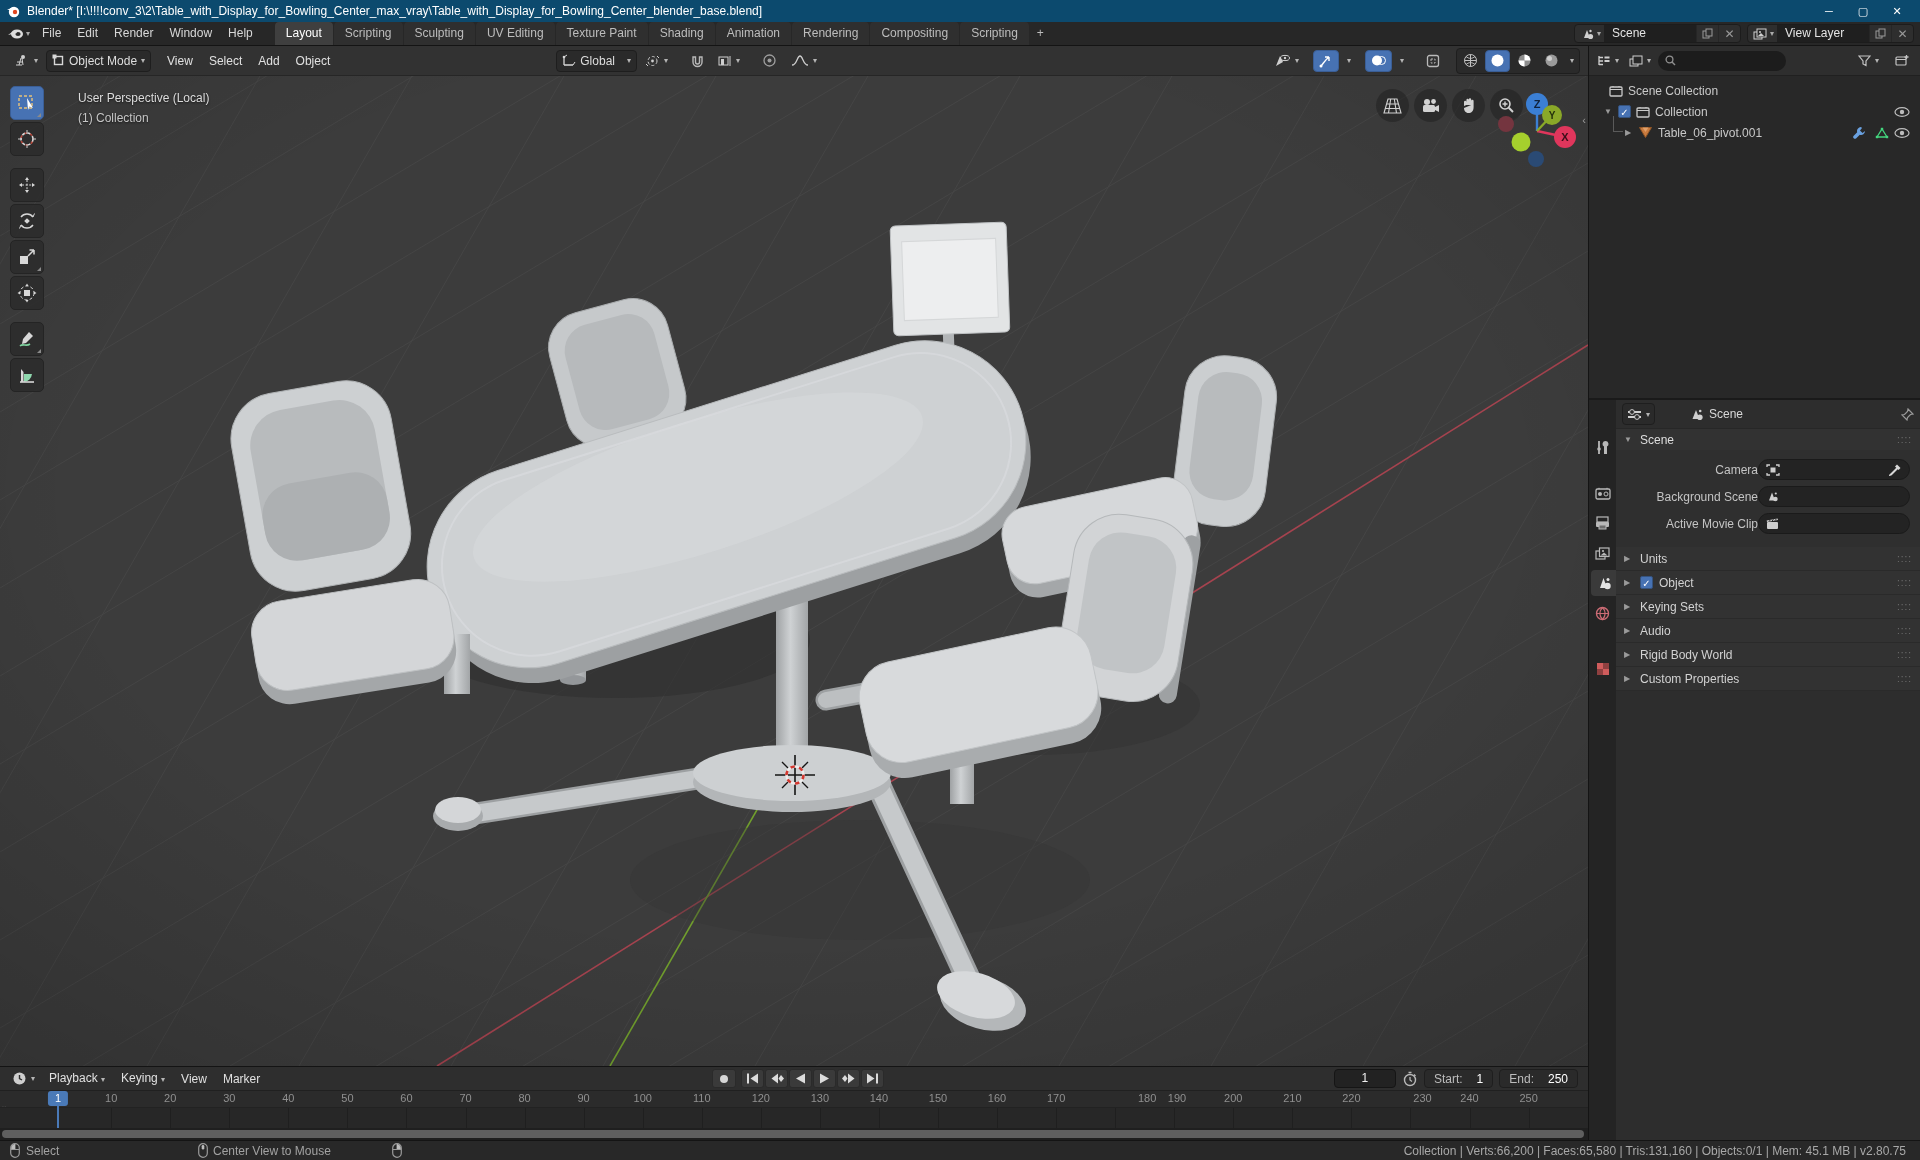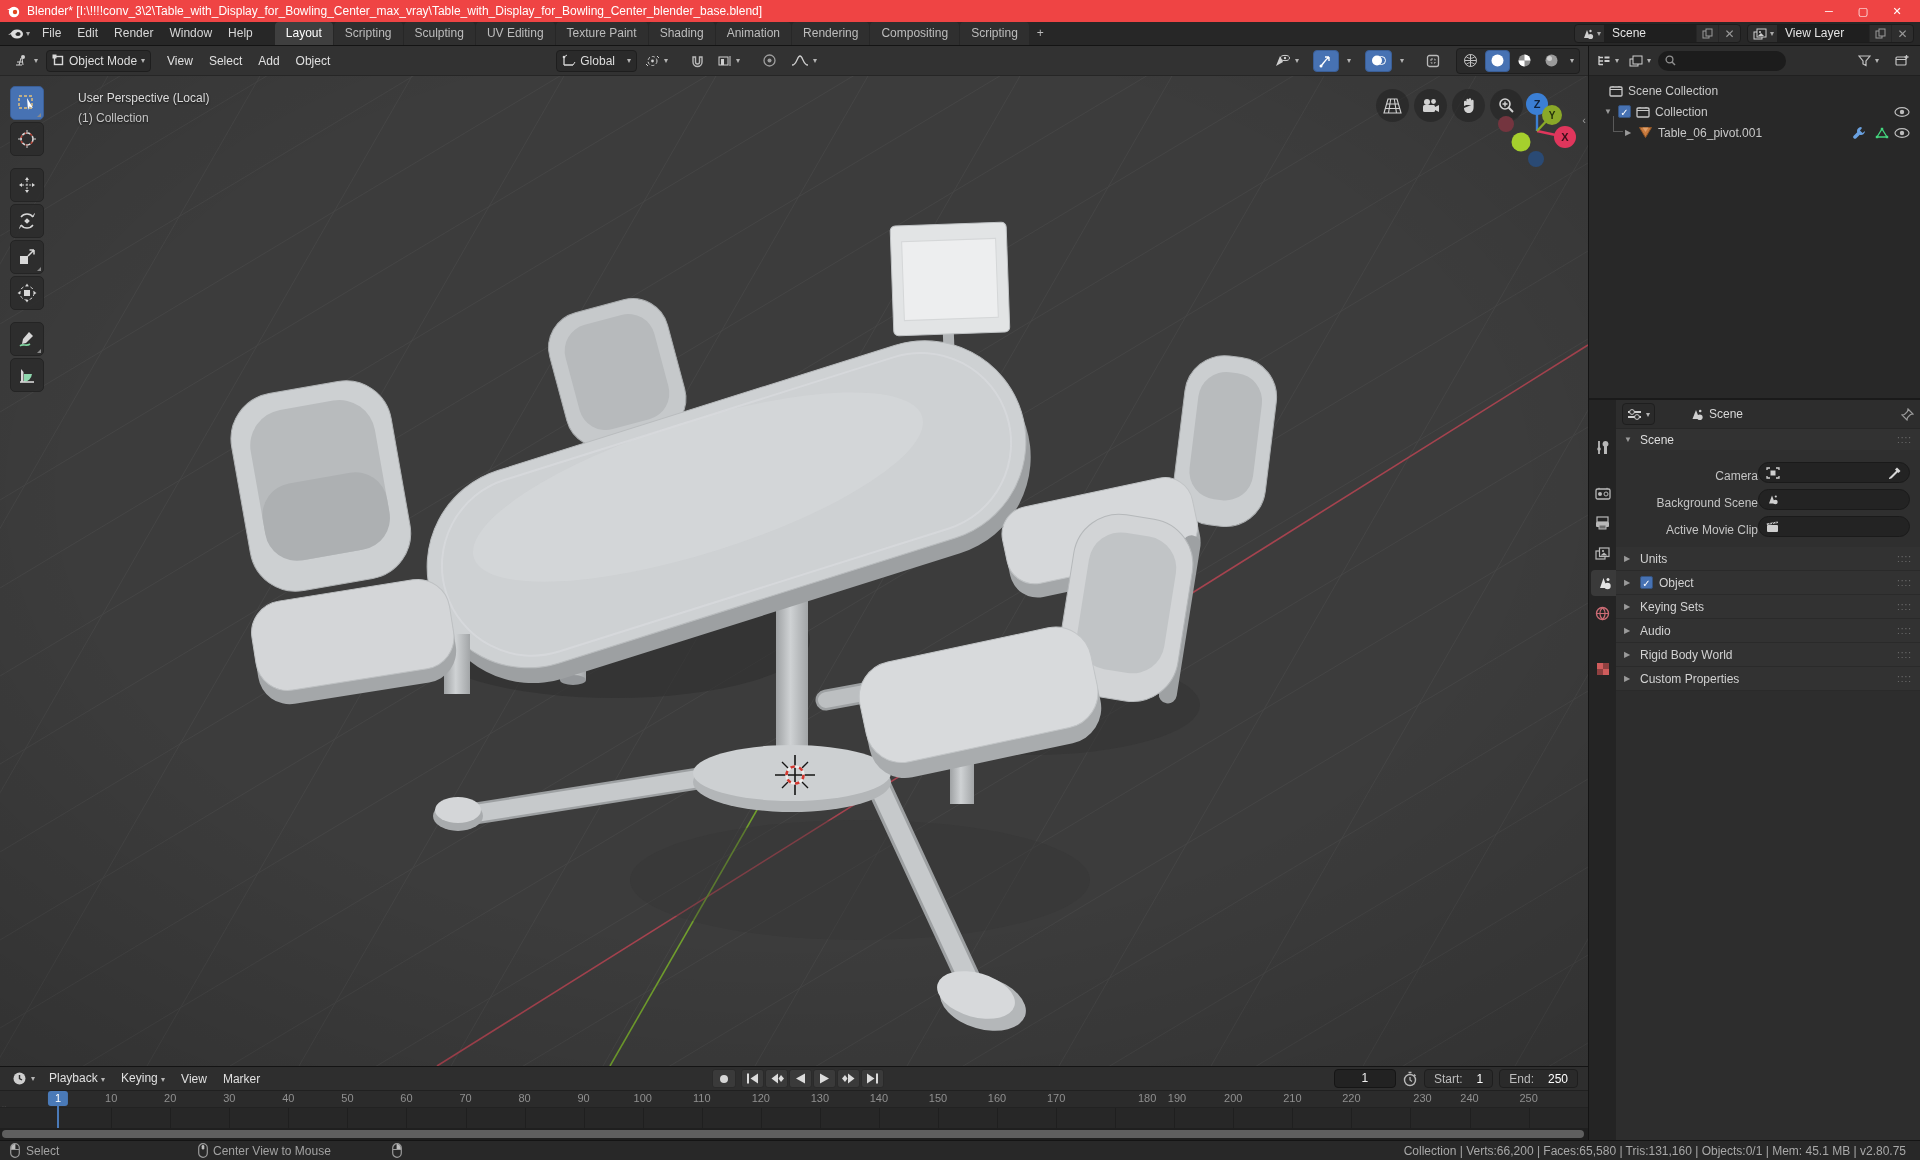--- a/index.html
+++ b/index.html
@@ -5,21 +5,21 @@
   * { margin:0; padding:0; box-sizing:border-box; }
   html,body { background:#111; }
   #app {
     position:relative; width:1920px; height:1160px; overflow:hidden;
     font-family:"Liberation Sans","DejaVu Sans",sans-serif; font-size:12px;
     color:#d4d4d4; user-select:none; background:#1d1d1d;
   }
   svg { display:block; }
 
   
-  .titlebar { height:22px; background:#ef4444; display:flex; align-items:center; padding:0 6px; gap:7px; color:#fff; }
+  .titlebar { height:22px; background:#0c4a6e; display:flex; align-items:center; padding:0 6px; gap:7px; color:#fff; }
   .titlebar .title-text { font-size:12px; white-space:nowrap; }
   .win-controls { margin-left:auto; display:flex; }
   .win-btn { width:34px; text-align:center; font-size:11px; color:#fff; line-height:22px; }
 
   
   .topbar { height:24px; background:#272727; display:flex; align-items:stretch; border-bottom:1px solid #141414; }
   .app-menus { display:flex; align-items:center; padding-left:4px; }
   .blender-logo { width:22px; display:flex; justify-content:center; }
   .menu-item { padding:0 8px; line-height:23px; color:#d8d8d8; }
   .tabs { display:flex; align-items:flex-end; margin-left:14px; gap:1px; }
@@ -101,21 +101,21 @@
   .ptab { height:26px; display:flex; align-items:center; justify-content:center; }
   .ptab.active { background:#3a3a3a; border-radius:4px 0 0 4px; margin-left:2px; }
   .ptab-gap { height:12px; }
   .props-main { flex:1; display:flex; flex-direction:column; }
   .props-header { height:28px; display:flex; align-items:center; padding:0 6px; gap:6px; background:#2d2d2d; }
   .props-crumb { display:flex; align-items:center; gap:5px; color:#d8d8d8; }
   .props-pin { margin-left:auto; color:#9a9a9a; }
   .panel-header { height:22px; background:#323232; display:flex; align-items:center; gap:6px; padding:0 8px; color:#dedede; border-top:1px solid #272727; }
   .panel-header .dots { margin-left:auto; color:#6f6f6f; letter-spacing:1px; font-size:10px; }
   .panel-body { background:#2f2f2f; padding:6px 10px 10px; }
-  .prow { display:flex; align-items:flex-end; height:27px; gap:0; }
+  .prow { display:flex; align-items:center; height:27px; gap:0; }
   .prow .plabel { width:132px; text-align:right; color:#c4c4c4; }
   .pill { flex:1; height:21px; background:#232323; border:1px solid #1a1a1a; border-radius:11px; display:flex; align-items:center; padding:0 7px; gap:5px; }
   .pill .spacer { flex:1; }
   .cpanel { height:24px; background:#323232; border-bottom:1px solid #2a2a2a; display:flex; align-items:center; gap:6px; padding:0 8px; color:#d2d2d2; }
   .cpanel .dots { margin-left:auto; color:#6f6f6f; letter-spacing:1px; font-size:10px; }
   .arrow { color:#9a9a9a; font-size:8px; width:10px; }
 
   
   .statusbar { position:relative; height:20px; background:#282828; border-top:1px solid #141414; display:flex; align-items:center; color:#a2a2a2; }
   .sb-left { position:absolute; left:10px; display:flex; align-items:center; gap:6px; }

